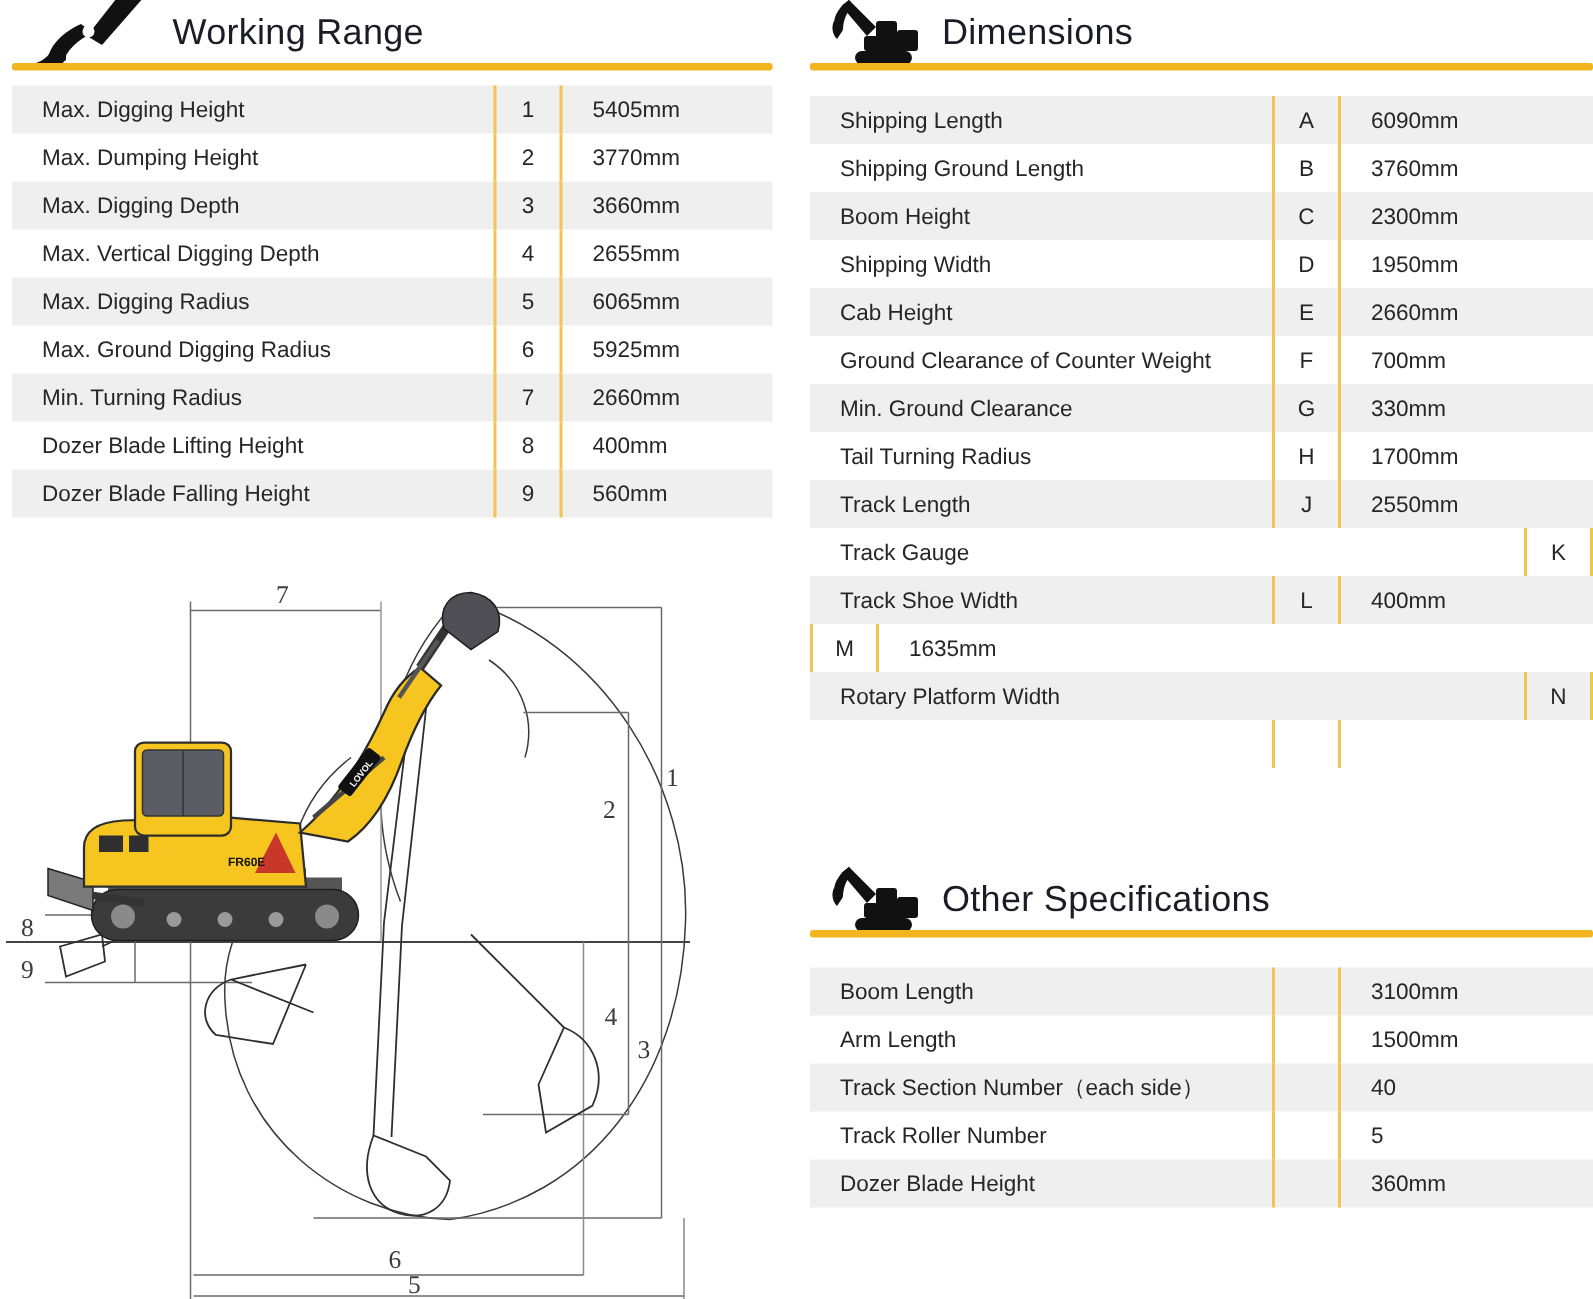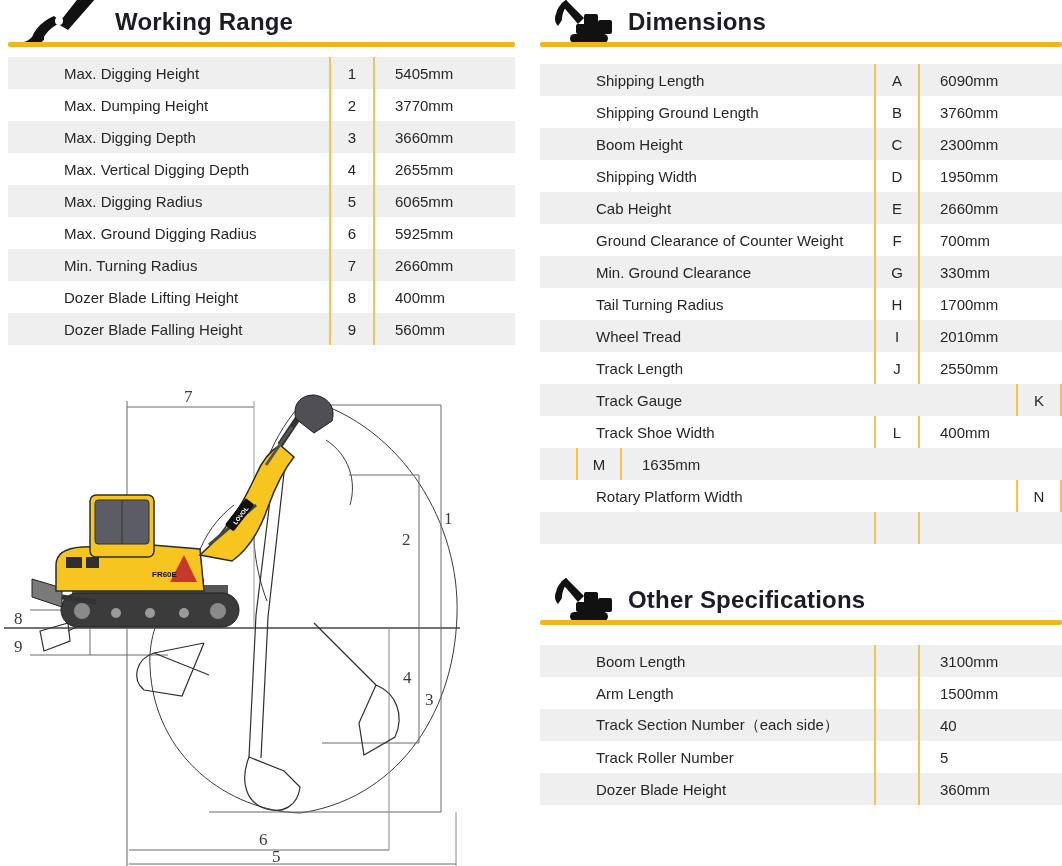--- a/index.html
+++ b/index.html
@@ -6,32 +6,32 @@
   html,body { background:#fff; }
   .page {
     position:relative; width:1062px; height:866px; background:#fff;
     font-family:"Liberation Sans", sans-serif; color:#262626; overflow:hidden;
   }
   .col { position:absolute; top:0; }
   .col-left  { left:8px;   width:507px; }
   .col-right { left:540px; width:522px; }
 
   .section-header { position:absolute; left:0; width:100%; height:48px; }
-  .section-title  { position:absolute; font-size:24px; font-weight:bold; color:#1c1c26; letter-spacing:0.2px; }
+  .section-title  { position:absolute; font-size:24px; font-weight:normal; color:#1c1c26; letter-spacing:0.2px; }
   .hdr-bar { position:absolute; left:0; width:100%; height:5px; background:#F2B51D; border-radius:2px; }
 
   .spec-table { position:absolute; left:0; width:100%; }
-  .row { display:flex; align-items:stretch; height:32px; font-size:15px;padding-left:36px; }
+  .row { display:flex; align-items:stretch; height:32px; font-size:15px; }
   .row:nth-child(odd) { background:#EFEFEF; }
   .cell { display:flex; align-items:center; }
   .cell-label { flex:1; padding-left:20px; }
   .cell-key   { width:46px; justify-content:center;
                 border-left:2px solid #F2C452; border-right:2px solid #F2C452; }
   .cell-value { width:140px; padding-left:20px; }
-  .col-right .cell-value { width:142px; }
+  .col-right .cell-value { width:168px; }
 
   .diagram { position:absolute; left:4px; top:385px; width:460px; height:481px; }
   .dim-num { font-family:"Liberation Serif", serif; font-size:17px; fill:#3c3c3c; }
   .dline   { stroke:#6a6a6a; stroke-width:1; fill:none; }
   .arc     { stroke:#3a3a3a; stroke-width:1; fill:none; }
   .ghost   { stroke:#2f2f2f; stroke-width:1.2; fill:none; }
 </style>
 </head>
 <body>
 
@@ -246,25 +246,20 @@
     <div class="cell cell-key">G</div>
     <div class="cell cell-value">330mm</div>
   </div>
 
   <div class="row">
     <div class="cell cell-label">Tail Turning Radius</div>
     <div class="cell cell-key">H</div>
     <div class="cell cell-value">1700mm</div>
   </div>
 
-  <div class="row">
-    <div class="cell cell-label">Wheel Tread</div>
-    <div class="cell cell-key">I</div>
-    <div class="cell cell-value">2010mm</div>
-  </div>
 
   <div class="row">
     <div class="cell cell-label">Track Length</div>
     <div class="cell cell-key">J</div>
     <div class="cell cell-value">2550mm</div>
   </div>
 
   <div class="row">
     <div class="cell cell-label">Track Gauge</div>
     <div class="cell cell-key">K</div>

